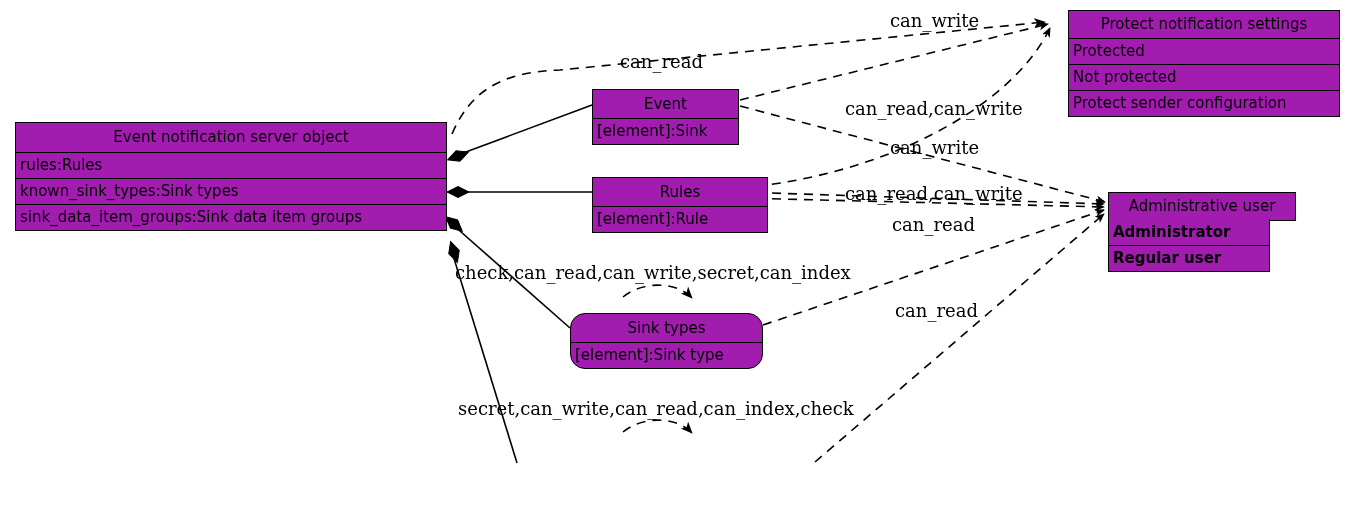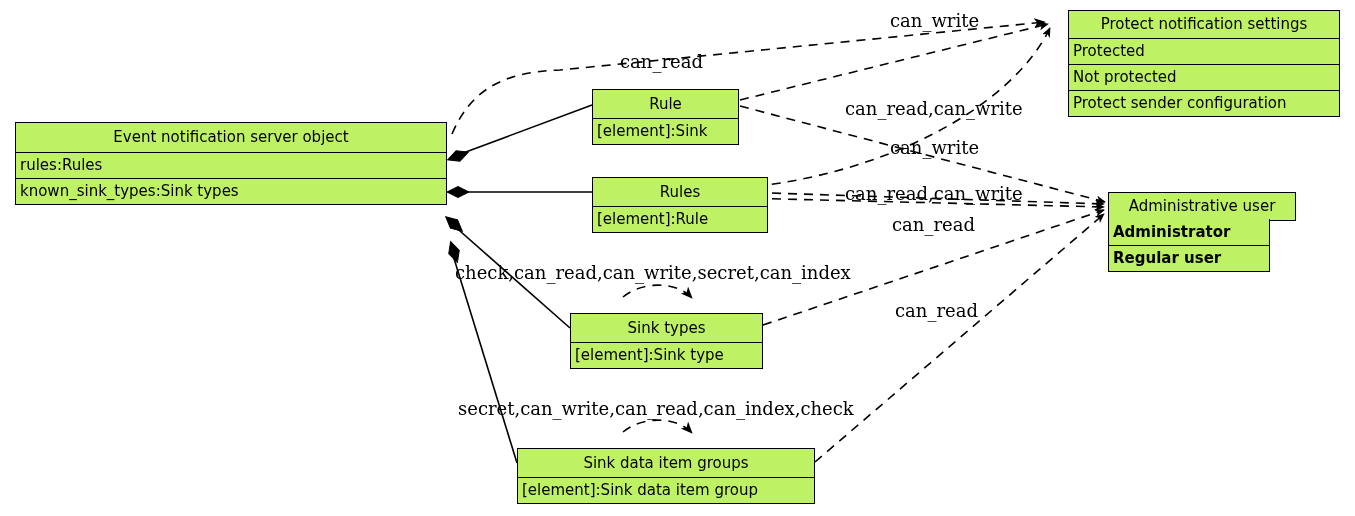--- a/index.html
+++ b/index.html
@@ -19,21 +19,21 @@
     position: absolute;
     left: 0;
     top: 0;
     width: 1355px;
     height: 516px;
     pointer-events: none;
   }
   .uml-box {
     position: absolute;
     box-sizing: border-box;
-    background: #bef264;
+    background: #a21caf;
     border: 1.6px solid #000000;
     border-collapse: collapse;
   }
   .uml-row {
     box-sizing: border-box;
     border-top: 1.6px solid #000000;
     font-family: "DejaVu Sans", sans-serif;
     font-size: 15px;
     color: #000000;
     line-height: 1;
@@ -117,41 +117,38 @@
       <path d="M623,297 C642,281 676,281 692,298" marker-end="url(#ah)"></path>
       
       <path d="M623,432 C642,416 676,416 692,433" marker-end="url(#ah)"></path>
     </g>
   </svg>
 
   <div class="uml-box" style="left:15px; top:122px; width:432px;">
     <div class="uml-row hdr" style="height:29px;">Event notification server object</div>
     <div class="uml-row attr" style="height:26px;">rules:Rules</div>
     <div class="uml-row attr" style="height:26px;">known_sink_types:Sink types</div>
+    <div class="uml-row attr" style="height:26px;">sink_data_item_groups:Sink data item groups</div>
   </div>
 
   <div class="uml-box" style="left:592px; top:89px; width:147px;">
-    <div class="uml-row hdr" style="height:28px;">Rule</div>
+    <div class="uml-row hdr" style="height:28px;">Event</div>
     <div class="uml-row attr" style="height:26px;">[element]:Sink</div>
   </div>
 
   <div class="uml-box" style="left:592px; top:177px; width:176px;">
     <div class="uml-row hdr" style="height:28px;">Rules</div>
     <div class="uml-row attr" style="height:26px;">[element]:Rule</div>
   </div>
 
-  <div class="uml-box" style="left:570px; top:313px; width:193px;">
+  <div class="uml-box" style="left:570px; top:313px; width:193px;border-radius:15px;">
     <div class="uml-row hdr" style="height:28px;">Sink types</div>
     <div class="uml-row attr" style="height:26px;">[element]:Sink type</div>
   </div>
 
-  <div class="uml-box" style="left:517px; top:448px; width:298px;">
-    <div class="uml-row hdr" style="height:28px;">Sink data item groups</div>
-    <div class="uml-row attr" style="height:26px;">[element]:Sink data item group</div>
-  </div>
 
   <div class="uml-box" style="left:1068px; top:10px; width:272px;">
     <div class="uml-row hdr" style="height:27px;">Protect notification settings</div>
     <div class="uml-row attr" style="height:26px;">Protected</div>
     <div class="uml-row attr" style="height:26px;">Not protected</div>
     <div class="uml-row attr" style="height:26px;">Protect sender configuration</div>
   </div>
 
   <div style="position:absolute; left:1108px; top:192px;">
     <div class="uml-box" style="position:relative; left:0; top:0; width:188px;">

